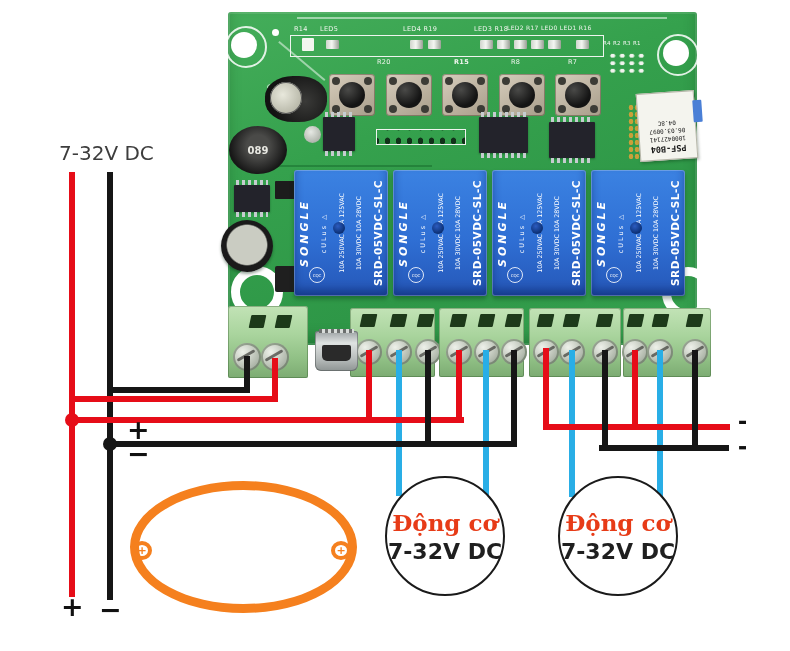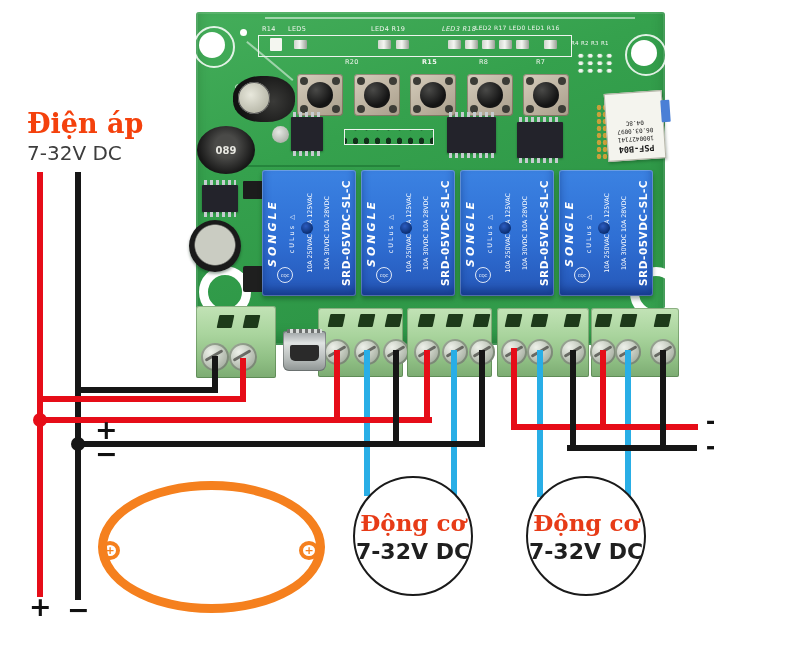--- a/index.html
+++ b/index.html
@@ -1,17 +1,17 @@
 <!DOCTYPE html>
 <html><head>
 <meta charset="utf-8">
 <style>
   html,body{margin:0;padding:0;background:#fff;}
   .scene{position:relative;width:714px;height:651px;background:#fff;overflow:hidden;
-         font-family:"DejaVu Sans",sans-serif;}
+         font-family:"DejaVu Sans",sans-serif;margin-left:32px;}
   .abs{position:absolute;}
   
   .board{position:absolute;left:196px;top:12px;width:469px;height:333px;
          background:linear-gradient(160deg,#44ad5a 0%,#35a14d 35%,#2e9747 70%,#37a350 100%);
          border-radius:3px;box-shadow:inset 0 0 0 2px rgba(255,255,255,.12), inset 0 -8px 14px rgba(0,40,10,.25);}
   .trace{position:absolute;background:rgba(255,255,255,.5);height:1.5px;}
   .trace2{position:absolute;background:rgba(10,80,30,.35);height:1.5px;}
   .hole-solid{position:absolute;border-radius:50%;background:#fff;}
   .hole-ringed{position:absolute;border-radius:50%;border:2px solid rgba(255,255,255,.85);}
   .hole-annulus{position:absolute;border-radius:50%;border:9px solid #fff;background:transparent;}
@@ -116,21 +116,21 @@
   <div class="ledpad" style="left:465px;top:40px;"></div>
   <div class="ledpad" style="left:482px;top:40px;"></div>
   <div class="ledpad" style="left:499px;top:40px;"></div>
   <div class="ledpad" style="left:516px;top:40px;"></div>
   <div class="ledpad" style="left:544px;top:40px;"></div>
   <div class="ledpad" style="left:270px;top:38px;width:12px;height:13px;background:#f4f6f0;"></div>
 
   <span class="silk" style="left:262px;top:25px;">R14</span>
   <span class="silk" style="left:288px;top:25px;">LED5</span>
   <span class="silk" style="left:371px;top:25px;">LED4 R19</span>
-  <span class="silk" style="left:442px;top:25px;font-style:italic;">LED3 R18</span>
+  <span class="silk" style="left:442px;top:25px;">LED3 R18</span>
   <span class="silk" style="left:475px;top:24px;font-size:6px;">LED2 R17 LED0 LED1 R16</span>
   <span class="silk" style="left:571px;top:40px;font-size:5.5px;">R4 R2 R3 R1</span>
   <span class="silk" style="left:345px;top:58px;">R20</span>
   <span class="silk" style="left:422px;top:58px;font-weight:bold;">R15</span>
   <span class="silk" style="left:479px;top:58px;">R8</span>
   <span class="silk" style="left:536px;top:58px;">R7</span>
   <span class="silk" style="left:235px;top:83px;font-size:6px;">C3</span>
   <div class="padgrid" style="left:576px;top:52px;width:38px;height:23px;"></div>
 
   <div class="btn" style="left:297px;top:74px;"></div>
@@ -284,21 +284,20 @@
   </div>
   <div class="motor" style="left:526px;top:476px;">
     <span class="motor-title">Động cơ</span>
     <span class="motor-sub">7-32V DC</span>
   </div>
 
   <div class="logo-ellipse"></div>
   <div class="logo-screw" style="left:100px;top:541px;">+</div>
   <div class="logo-screw" style="left:299px;top:541px;">+</div>
 
-  <div class="lbl-title">Điện áp</div>
   <div class="lbl-sub">7-32V DC</div>
 
   <span class="pm" style="left:95px;top:416px;font-size:27px;">+</span>
   <span class="pm" style="left:95px;top:440px;font-size:27px;">−</span>
   <span class="pm" style="left:704px;top:407px;font-size:29px;">+</span>
   <span class="pm" style="left:704px;top:433px;font-size:29px;">−</span>
   <span class="pm" style="left:29px;top:593px;font-size:27px;">+</span>
   <span class="pm" style="left:67px;top:596px;font-size:27px;">−</span>
 
 </div>

